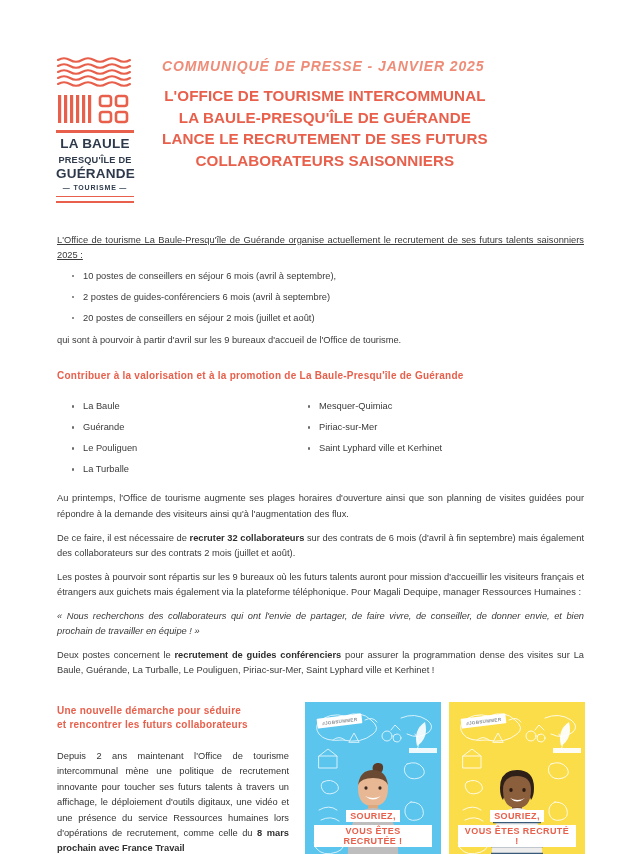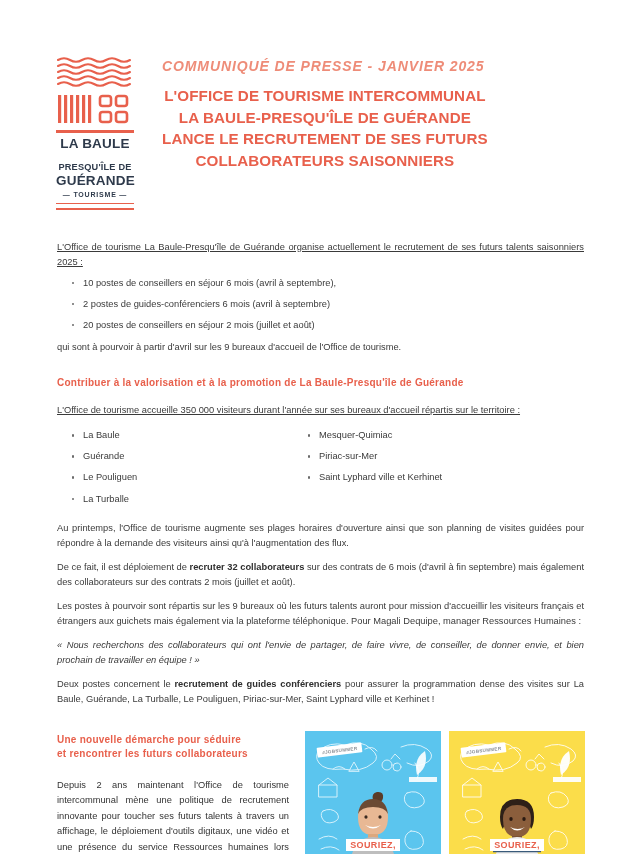--- a/index.html
+++ b/index.html
@@ -36,21 +36,21 @@
     height:2.5px;background:#E8604C;margin:5px 0 4px 0;width:78px;
   }
   .logo-rule.thin{height:1.6px;margin:4px 0 0 0;}
   .logo-text{
     text-align:center;
     color:#2E3A4B;
     line-height:1.02;
     letter-spacing:.2px;
   }
   .logo-l1{font-size:13.5px;font-weight:bold;display:block;}
-  .logo-l2{font-size:9.2px;font-weight:bold;display:block;margin-top:13px;}
+  .logo-l2{font-size:9.2px;font-weight:bold;display:block;margin-top:6px;}
   .logo-l3{font-size:13.5px;font-weight:bold;display:block;margin-top:1px;}
   .logo-l4{font-size:7px;font-weight:bold;display:block;margin:4px 0 3px 0;letter-spacing:.8px;}
 
   .head-texts{margin-left:28px;padding-top:6px;}
   .kicker{
     color:#EE8C78;
     font-size:14px;
     font-weight:bold;
     letter-spacing:.9px;
     margin-bottom:11px;
@@ -216,39 +216,38 @@
     <ul>
       <li>10 postes de conseillers en séjour 6 mois (avril à septembre),</li>
       <li>2 postes de guides-conférenciers 6 mois (avril à septembre)</li>
       <li>20 postes de conseillers en séjour 2 mois (juillet et août)</li>
     </ul>
 
     <p>qui sont à pourvoir à partir d'avril sur les 9 bureaux d'accueil de l'Office de tourisme.</p>
 
     <div class="section-title">Contribuer à la valorisation et à la promotion de La Baule-Presqu'île de Guérande</div>
 
-    <p class="tight">L'Office de tourisme accueille 350 000 visiteurs durant l'année sur ses bureaux d'accueil répartis sur le territoire :</p>
 
     <div class="cols">
       <ul>
         <li>La Baule</li>
         <li>Guérande</li>
         <li>Le Pouliguen</li>
         <li>La Turballe</li>
       </ul>
       <ul>
         <li>Mesquer-Quimiac</li>
         <li>Piriac-sur-Mer</li>
         <li>Saint Lyphard ville et Kerhinet</li>
       </ul>
     </div>
 
     <p>Au printemps, l'Office de tourisme augmente ses plages horaires d'ouverture ainsi que son planning de visites guidées pour répondre à la demande des visiteurs ainsi qu'à l'augmentation des flux.</p>
 
-    <p><span>De ce fait, il est déploiement de </span><b>recruter 32 collaborateurs</b><span> sur des contrats de 6 mois (d'avril à fin septembre) mais également des collaborateurs sur des contrats 2 mois (juillet et août).</span></p>
+    <p><span>De ce faire, il est nécessaire de </span><b>recruter 32 collaborateurs</b><span> sur des contrats de 6 mois (d'avril à fin septembre) mais également des collaborateurs sur des contrats 2 mois (juillet et août).</span></p>
 
     <p>Les postes à pourvoir sont répartis sur les 9 bureaux où les futurs talents auront pour mission d'accueillir les visiteurs français et étrangers aux guichets mais également via la plateforme téléphonique. Pour Magali Dequipe, manager Ressources Humaines :</p>
 
     <p class="quote">« Nous recherchons des collaborateurs qui ont l'envie de partager, de faire vivre, de conseiller, de donner envie, et bien prochain de travailler en équipe ! »</p>
 
     <p><span>Deux postes concernent le </span><b>recrutement de guides conférenciers</b><span> pour assurer la programmation dense des visites sur La Baule, Guérande, La Turballe, Le Pouliguen, Piriac-sur-Mer, Saint Lyphard ville et Kerhinet !</span></p>
   </div>
 
   <div class="bottom">
 

